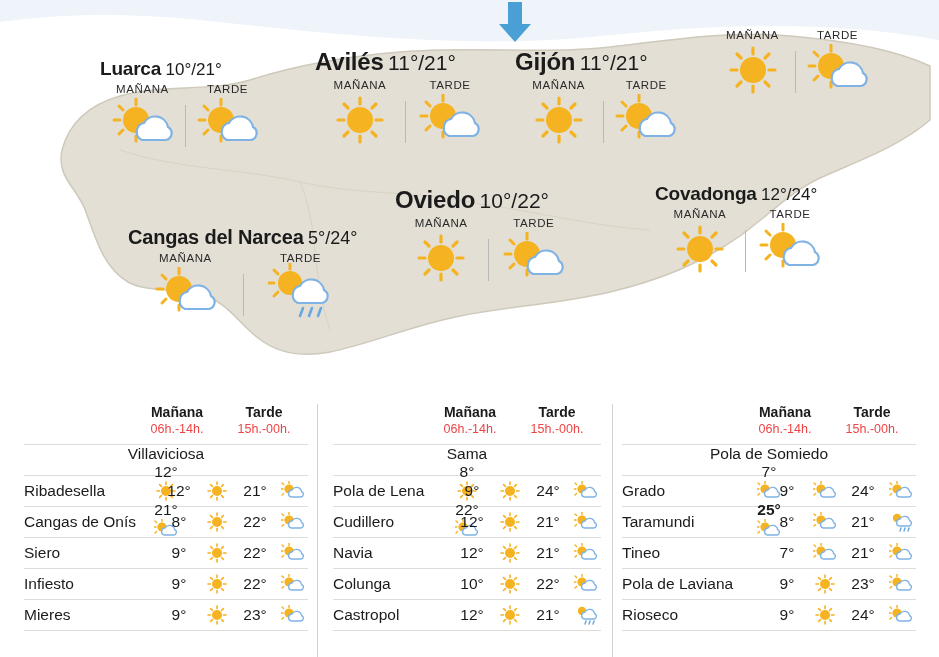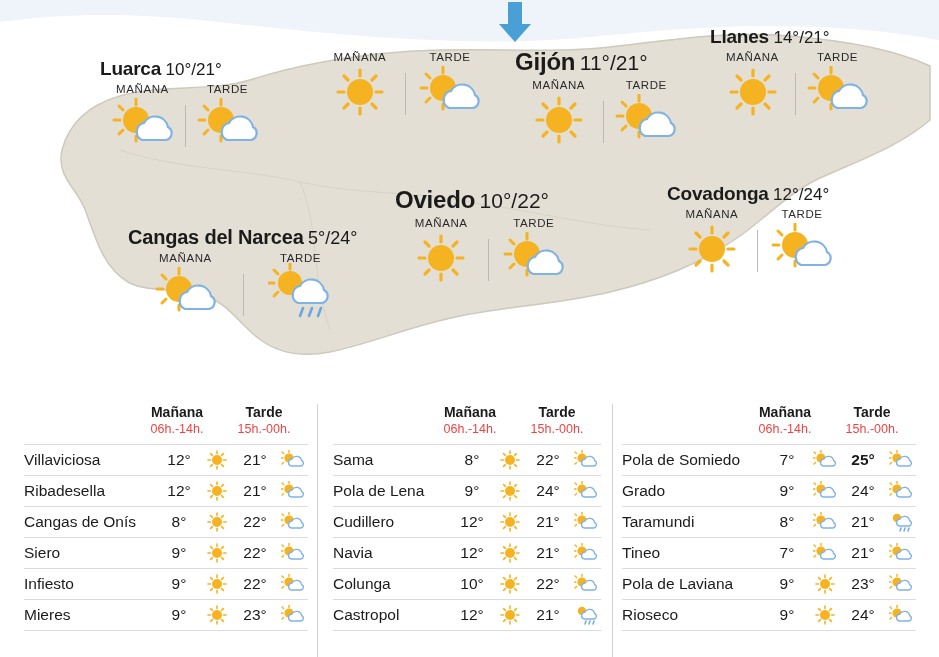--- a/index.html
+++ b/index.html
@@ -33,21 +33,21 @@
 
   
   .tables{position:absolute;left:0;top:404px;width:939px;height:253px;}
   .tcol{position:absolute;top:0;}
   .tcol .hdr{display:flex;justify-content:flex-end;}
   .hdr-cell{text-align:center;}
   .hdr-top{font-size:14px;font-weight:bold;color:#1b1b1b;}
   .hdr-bot{font-size:12.5px;color:#ef4444;margin-top:2px;}
   .rows{margin-top:8px;}
   .trow{display:flex;align-items:center;height:30px;border-bottom:1px solid #dcdcdc;}
-  .trow:first-child{border-top:1px solid #dcdcdc;}
+  .trow:first-child{border-top:1px solid #dcdcdc;flex-direction:column;}
   .tname{font-size:15.5px;color:#1b1b1b;flex:1;white-space:nowrap;}
   .tval{font-size:15.5px;text-align:center;}
   .ticon{width:30px;display:flex;align-items:center;justify-content:center;}
   .vcol{position:absolute;top:0;bottom:0;width:1px;background:#d2d2d2;}
 </style>
 </head>
 <body>
 
 <div class="map-area">
 
@@ -119,20 +119,24 @@
                 <line x1="24" y1="43" x2="24" y2="38"></line>
               </g>
               <path d="M30 42 a9 9 0 0 1 2 -17 a13 13 0 0 1 24 4 a7 7 0 0 1 -2 13 z" fill="#ffffff" stroke="#7fb2e5" stroke-width="2.2"></path>
             </svg>
         </div>
       </div>
     </div>
   </div>
 
   <div class="city big" style="left:315px;top:48px;width:180px;">
+    <div class="city-head">
+      <span class="city-name">Avilés</span>
+      <span class="city-temps">11°/21°</span>
+    </div>
     <div class="periods">
       <div class="period">
         <div class="plabel">MAÑANA</div>
         <div class="picon">
           <svg width="56" height="52" viewBox="0 0 56 52">
               <circle cx="28" cy="26" r="13" fill="#f5b321"></circle>
               <g stroke="#f5b321" stroke-width="3.2" stroke-linecap="round">
                 <line x1="28" y1="4" x2="28" y2="10"></line>
                 <line x1="28" y1="42" x2="28" y2="48"></line>
                 <line x1="6" y1="26" x2="12" y2="26"></line>
@@ -203,24 +207,20 @@
                 <line x1="24" y1="43" x2="24" y2="38"></line>
               </g>
               <path d="M30 42 a9 9 0 0 1 2 -17 a13 13 0 0 1 24 4 a7 7 0 0 1 -2 13 z" fill="#ffffff" stroke="#7fb2e5" stroke-width="2.2"></path>
             </svg>
         </div>
       </div>
     </div>
   </div>
 
   <div class="city sm" style="left:710px;top:26px;width:170px;">
-    <div class="city-head">
-      <span class="city-name">Llanes</span>
-      <span class="city-temps">14°/21°</span>
-    </div>
     <div class="periods">
       <div class="period">
         <div class="plabel">MAÑANA</div>
         <div class="picon">
           <svg width="56" height="52" viewBox="0 0 56 52">
               <circle cx="28" cy="26" r="13" fill="#f5b321"></circle>
               <g stroke="#f5b321" stroke-width="3.2" stroke-linecap="round">
                 <line x1="28" y1="4" x2="28" y2="10"></line>
                 <line x1="28" y1="42" x2="28" y2="48"></line>
                 <line x1="6" y1="26" x2="12" y2="26"></line>
@@ -290,21 +290,21 @@
                 <line x1="7" y1="36" x2="11" y2="32"></line>
                 <line x1="24" y1="43" x2="24" y2="38"></line>
               </g>
               <path d="M30 42 a9 9 0 0 1 2 -17 a13 13 0 0 1 24 4 a7 7 0 0 1 -2 13 z" fill="#ffffff" stroke="#7fb2e5" stroke-width="2.2"></path>
             </svg>
         </div>
       </div>
     </div>
   </div>
 
-  <div class="city sm" style="left:655px;top:183px;width:180px;margin-left:12px;">
+  <div class="city sm" style="left:655px;top:183px;width:180px;">
     <div class="city-head">
       <span class="city-name">Covadonga</span>
       <span class="city-temps">12°/24°</span>
     </div>
     <div class="periods">
       <div class="period">
         <div class="plabel">MAÑANA</div>
         <div class="picon">
           <svg width="56" height="52" viewBox="0 0 56 52">
               <circle cx="28" cy="26" r="13" fill="#f5b321"></circle>

